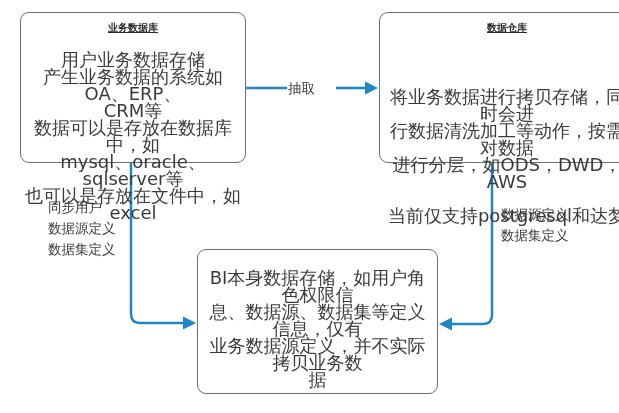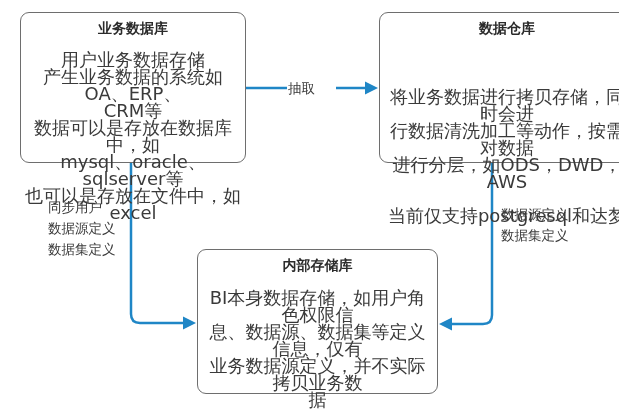--- a/index.html
+++ b/index.html
@@ -41,22 +41,23 @@
   .node-box {
     position: absolute;
     box-sizing: border-box;
     border: 1.6px solid var(--border-color);
     border-radius: 9px;
     background: var(--bg-color);
     padding: 5px 4px;
     text-align: center;
   }
   .node-title {
-    font-size: 14px;
+    font-size: 10px;
     font-weight: bold;
+    text-decoration: underline;
     color: var(--title-color);
     line-height: 20px;
   }
   .node-body {
     font-size: 18px;
     color: var(--text-color);
     line-height: 17px;
     white-space: pre-line;
   }
   #box-business-db   { left: 20px;  top: 12px;  width: 226px; height: 151px; }
@@ -107,21 +108,20 @@
   <div class="node-box" id="box-data-warehouse">
     <div class="node-title">数据仓库</div>
     <div class="node-body">将业务数据进行拷贝存储，同时会进
 行数据清洗加工等动作，按需对数据
 进行分层，如ODS，DWD，AWS
 
 当前仅支持postgresql和达梦</div>
   </div>
 
   <div class="node-box" id="box-internal-store">
-    <div class="node-title">内部存储库</div>
     <div class="node-body">BI本身数据存储，如用户角色权限信
 息、数据源、数据集等定义信息，仅有
 业务数据源定义，并不实际拷贝业务数
 据</div>
   </div>
 
   <div class="edge-label" id="label-extract">抽取</div>
 
   <div class="edge-label" id="label-sync-user">同步用户
 数据源定义

